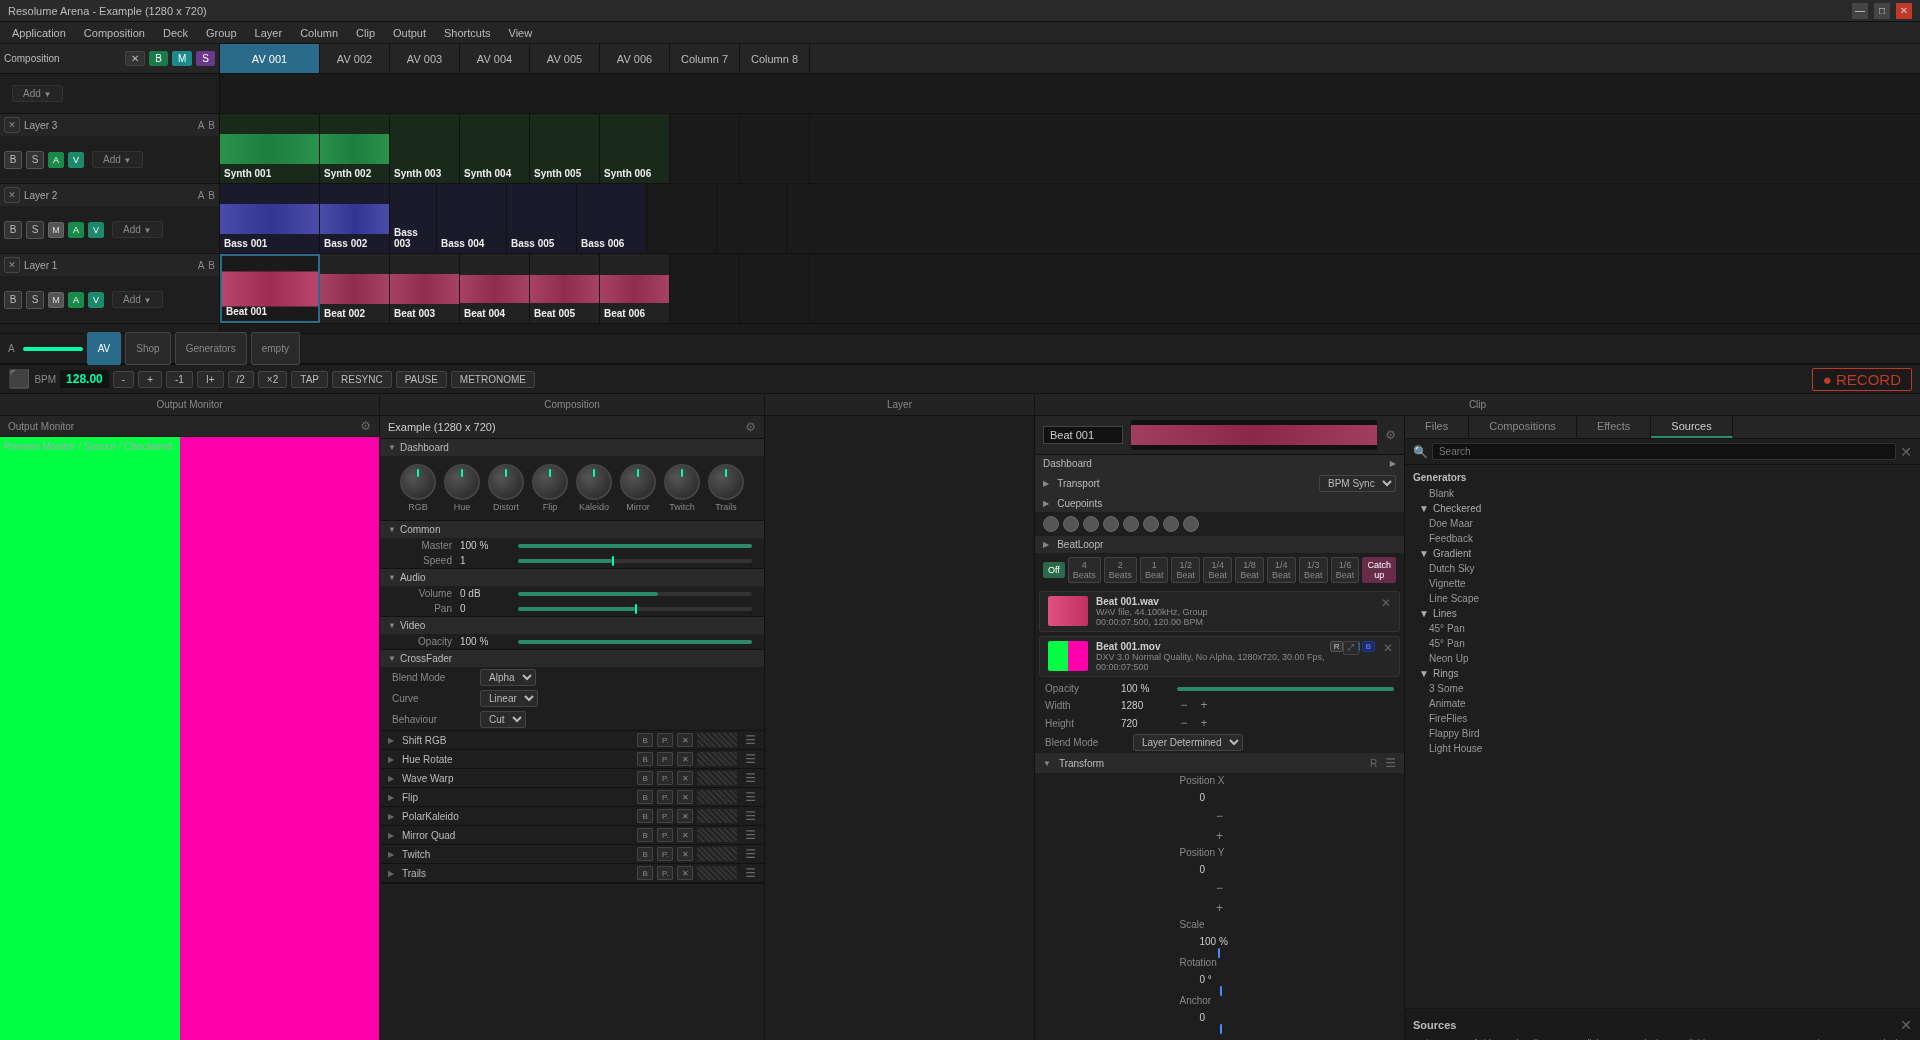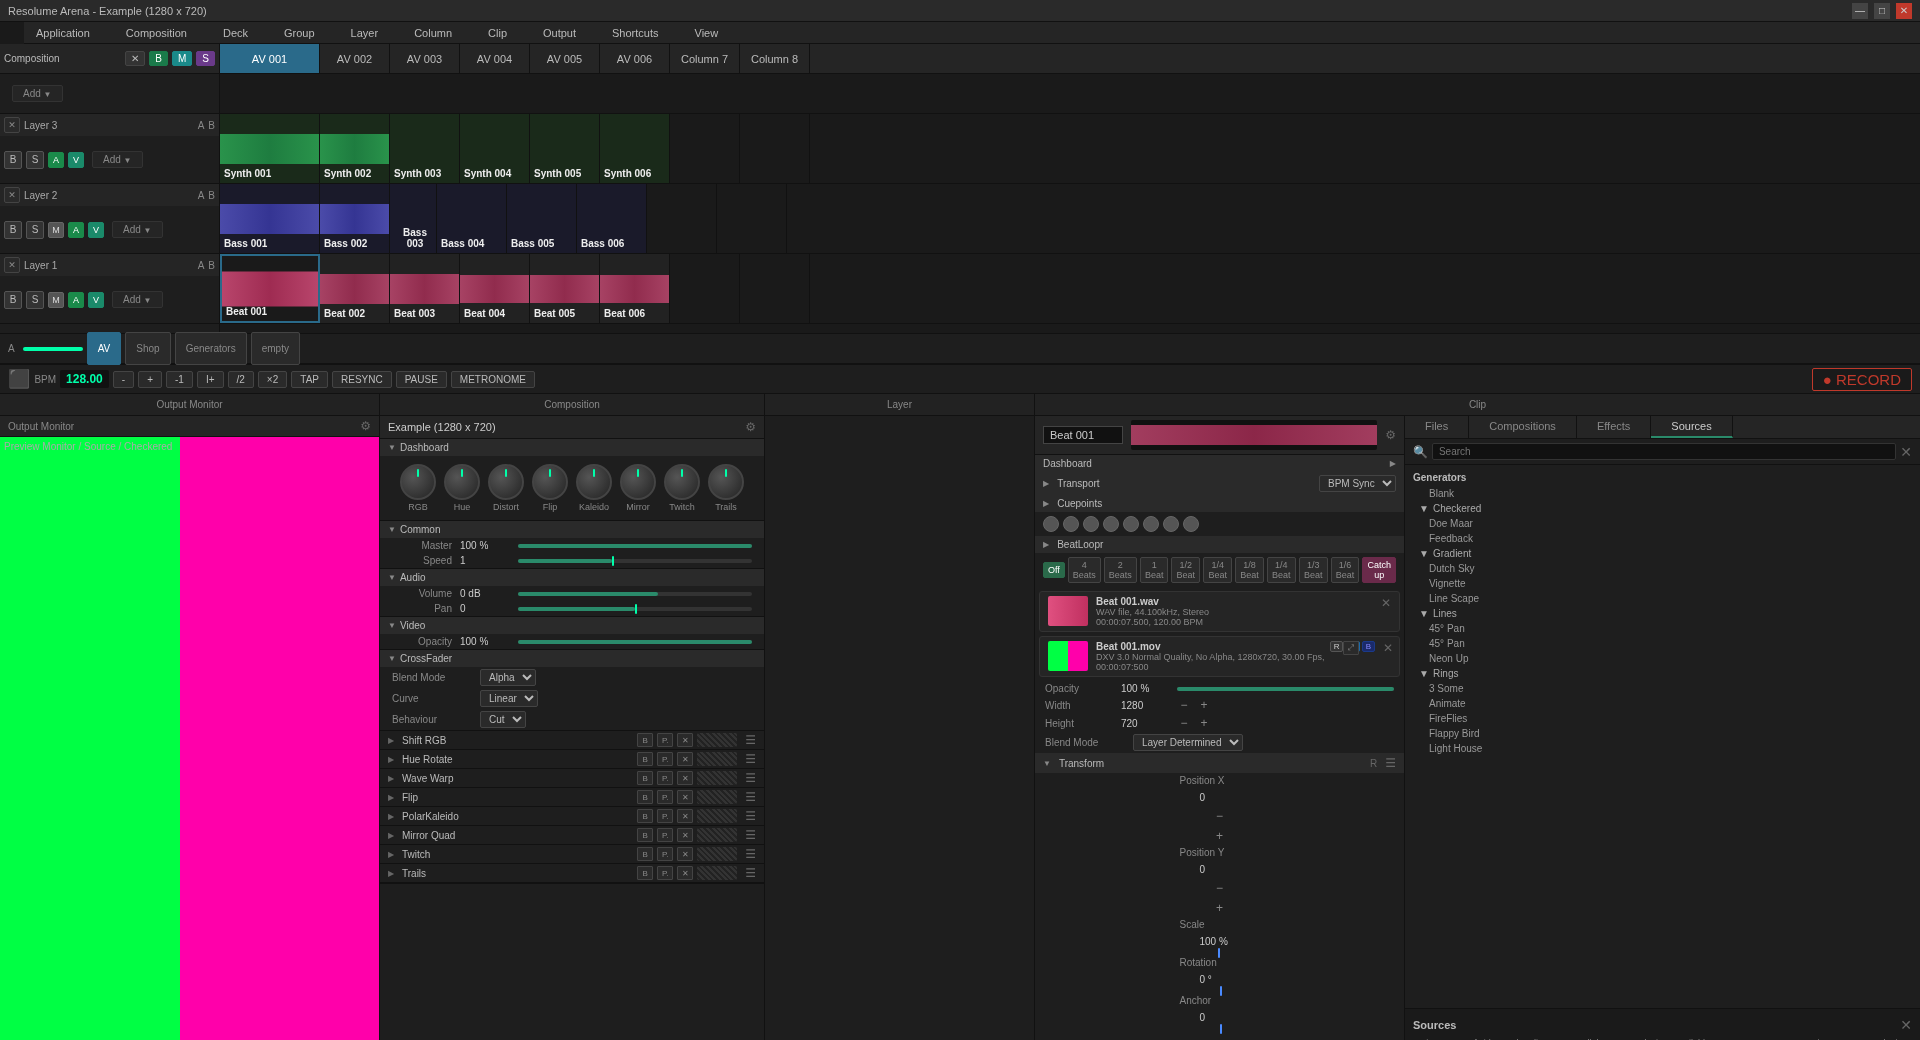--- a/index.html
+++ b/index.html
@@ -6,21 +6,21 @@
     body { background: #1a1a1a; color: #ccc; font-family: 'Segoe UI', Tahoma, sans-serif; font-size: 11px; overflow: hidden; width: 1920px; height: 1040px; }
 
     
     .title-bar { background: #2a2a2a; height: 22px; display: flex; align-items: center; justify-content: space-between; padding: 0 8px; border-bottom: 1px solid #111; }
     .title-bar-title { font-size: 11px; color: #bbb; }
     .title-bar-controls { display: flex; gap: 6px; }
     .title-bar-btn { background: #444; border: none; color: #ccc; width: 16px; height: 16px; cursor: pointer; font-size: 10px; display: flex; align-items: center; justify-content: center; }
     .title-bar-btn.close { background: #c0392b; }
 
     
-    .menu-bar { background: #252525; height: 22px; display: flex; align-items: center; padding: 0 4px; border-bottom: 1px solid #111; gap: 20px; margin-left: 24px; }
+    .menu-bar { background: #252525; height: 22px; display: flex; align-items: center; padding: 0 4px; border-bottom: 1px solid #111; gap: 2px; }
     .menu-item { padding: 2px 8px; color: #bbb; cursor: pointer; font-size: 11px; border-radius: 2px; }
 
     
     .top-section { display: flex; height: 290px; border-bottom: 1px solid #111; }
 
     
     .layers-panel { width: 220px; background: #1e1e1e; border-right: 1px solid #111; flex-shrink: 0; }
     .btn-small { background: #333; border: 1px solid #444; color: #bbb; padding: 1px 5px; font-size: 10px; cursor: pointer; border-radius: 2px; }
     .btn-green { background: #1a7a4a; border-color: #1a7a4a; color: white; }
     .btn-teal { background: #1a8a8a; border-color: #1a8a8a; color: white; }
@@ -40,21 +40,21 @@
     .btn-m { background: #555; border: 1px solid #666; color: #ddd; width: 16px; height: 16px; font-size: 9px; border-radius: 2px; cursor: pointer; display: flex; align-items: center; justify-content: center; }
 
     
     .timeline-area { flex: 1; background: #1a1a1a; overflow: hidden; }
     .timeline-cols-header { height: 30px; background: #252525; display: flex; border-bottom: 1px solid #111; }
     .col-header { border-right: 1px solid #111; display: flex; align-items: center; justify-content: center; color: #bbb; font-size: 11px; cursor: pointer; }
     .col-header.active { background: #2a6a8a; color: white; }
 
     .timeline-rows { display: flex; flex-direction: column; }
     .timeline-cell { border-right: 1px solid #111; overflow: hidden; position: relative; cursor: pointer; }
-    .cell-label { position: absolute; bottom: 4px; left: 4px; color: #eee; font-size: 10px; font-weight: bold; z-index: 2; text-align: center; }
+    .cell-label { position: absolute; bottom: 4px; left: 4px; color: #eee; font-size: 10px; font-weight: bold; z-index: 2; }
     .synth-row .timeline-cell { background: #1a2a1a; }
     .bass-row .timeline-cell { background: #1a1a2a; }
     .beat-row .timeline-cell { background: #1a1a1a; }
     .empty-cell { background: #1a1a1a !important; }
 
     
     .transport-bar { height: 30px; background: #1e1e1e; display: flex; align-items: center; padding: 0 8px; gap: 4px; border-bottom: 1px solid #111; border-top: 1px solid #111; }
     .transport-btn { background: #2a2a2a; border: 1px solid #444; color: #bbb; padding: 2px 8px; font-size: 10px; cursor: pointer; border-radius: 2px; }
     .bpm-display { color: #00ffaa; font-size: 12px; font-weight: bold; background: #111; padding: 2px 6px; border-radius: 2px; }
     .bpm-label { color: #888; font-size: 10px; }
@@ -723,21 +723,21 @@
         <button class="beat-btn">1/6 Beat</button>
         <button class="beat-btn catchup">Catch up</button>
       </div>
 
       <div class="audio-entry">
         <div class="audio-waveform">
           <div style="width:100%;height:100%;background:linear-gradient(to right,#e05080,#c03060);"></div>
         </div>
         <div class="audio-info">
           <div class="audio-name">Beat 001.wav</div>
-          <div class="audio-details">WAV file, 44.100kHz, Stereo</div>
+          <div class="audio-details">WAV file, 44.100kHz, Group</div>
           <div class="audio-details">00:00:07.500, 120.00 BPM</div>
         </div>
         <span class="audio-close">✕</span>
       </div>
 
       <div class="video-entry" style="position:relative;">
         <div class="video-thumb-lg">
           <div style="width:50%;height:100%;background:#00ff44;"></div>
           <div style="width:50%;height:100%;background:#ff00aa;"></div>
         </div>

